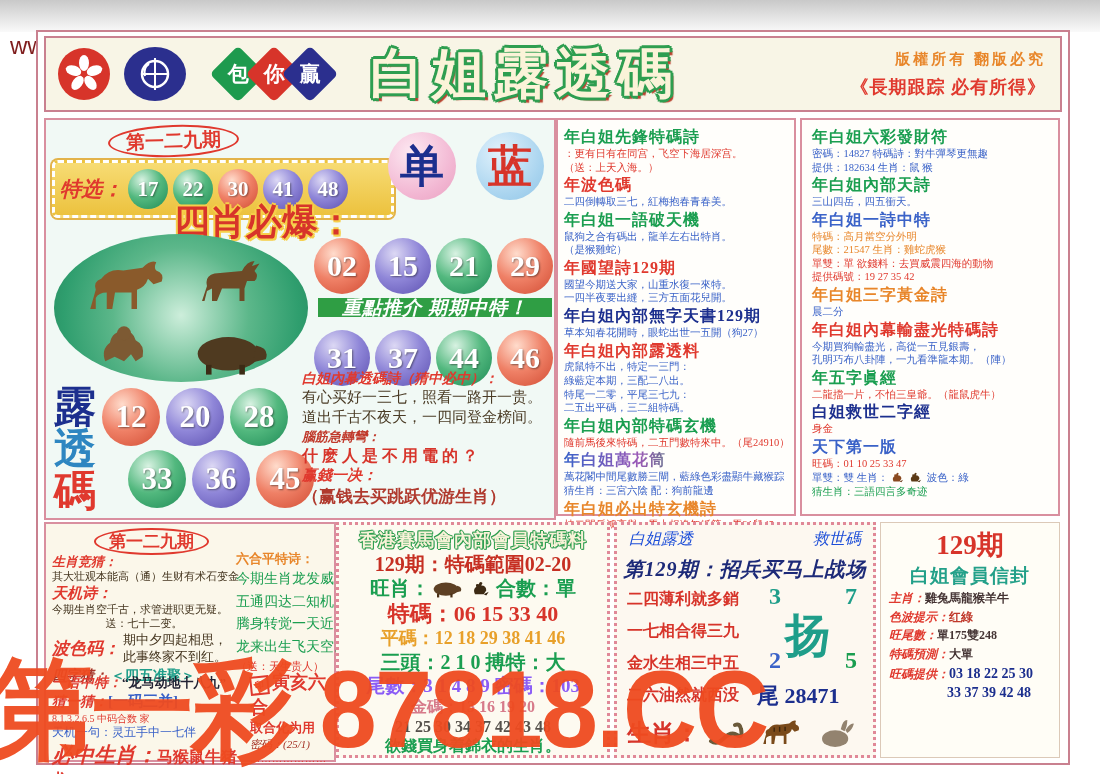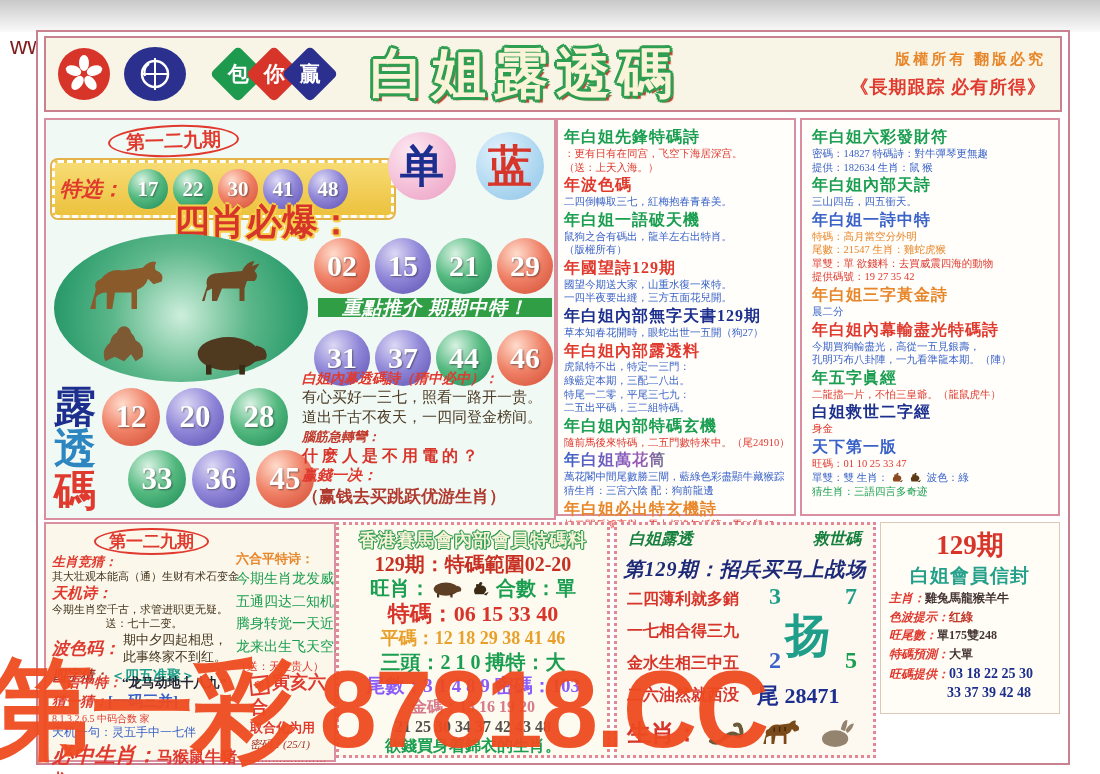--- a/index.html
+++ b/index.html
@@ -108,30 +108,30 @@
   .bm-panel{position:absolute;left:298px;top:490px;width:274px;height:236px;box-sizing:border-box;
             border:3px dotted #e08898;background:#fdfaf0;text-align:center;padding-top:3px;}
   .bm-head{font-size:18px;font-weight:900;letter-spacing:1px;color:#f8f2d8;
     text-shadow:-1px 0 #2f9e50,1px 0 #2f9e50,0 -1px #2f9e50,0 1px #2f9e50,
                 -1px -1px #2f9e50,1px 1px #2f9e50;}
   .bm-line{line-height:1.22;white-space:nowrap;}
 
   .br-panel{position:absolute;left:576px;top:490px;width:262px;height:236px;box-sizing:border-box;
             border:3px dotted #e08898;background:#fdf8f0;}
   .br-top{display:flex;justify-content:space-between;padding:4px 12px 0 12px;}
-  .br-top span{color:#15803d;font-weight:bold;font-style:italic;font-size:16px;}
+  .br-top span{color:#1d4ed8;font-weight:normal;font-style:italic;font-size:16px;}
   .br-headline{text-align:center;color:#1d2a78;font-weight:bold;font-size:20px;margin-top:6px;letter-spacing:1px;font-style:italic;}
   .br-row{position:absolute;left:10px;color:#d7342a;font-weight:bold;font-size:16px;white-space:nowrap;}
   .br-num{position:absolute;font-weight:bold;font-size:24px;}
   .br-big{position:absolute;left:168px;top:80px;font-size:46px;font-weight:900;color:#1f9e8a;}
   .br-tail{position:absolute;left:140px;top:156px;color:#1c2f8e;font-weight:bold;font-size:22px;}
   .br-sx{position:absolute;left:10px;top:192px;display:flex;align-items:center;gap:8px;}
   .br-sx .lab{color:#d7342a;font-weight:900;font-size:24px;}
 
-  .env-panel{position:absolute;left:842px;top:490px;width:180px;height:192px;box-sizing:border-box;
+  .env-panel{position:absolute;left:842px;top:490px;width:180px;height:236px;box-sizing:border-box;
              border:1px solid #dcc9b8;background:#fffdf6;padding:4px 8px;}
   .env-issue{text-align:center;color:#d7342a;font-weight:900;font-size:27px;}
   .env-title{text-align:center;color:#23a089;font-weight:900;font-size:19px;letter-spacing:1px;}
   .env-row{font-size:12px;line-height:1.55;white-space:nowrap;}
   .env-row .val{color:#433;font-weight:bold;}
   .env-nums{color:#1c2f8e;font-weight:bold;font-size:14px;}
   .env-nums2{color:#1c2f8e;font-weight:bold;font-size:14px;padding-left:58px;}
 
   .watermark{position:absolute;left:-10px;top:642px;width:1120px;z-index:50;
              font-family:"Liberation Sans","DejaVu Sans",sans-serif;
@@ -261,21 +261,21 @@
     </div>
 
     <div class="mid-panel">
       <div class="h c-green">年白姐先鋒特碼詩</div>
       <div class="sm c-red">：更有日有在同宫，飞空下海居深宫。</div>
       <div class="sm c-red">（送：上天入海。）</div>
       <div class="h c-red">年波色碼</div>
       <div class="sm c-blue">二四倒轉取三七，紅梅抱春青春美。</div>
       <div class="h c-green">年白姐一語破天機</div>
       <div class="sm c-blue">鼠狗之合有碼出，龍羊左右出特肖。</div>
-      <div class="sm c-blue">（版權所有）</div>
+      <div class="sm c-blue">（是猴雞蛇）</div>
       <div class="h c-red">年國望詩129期</div>
       <div class="sm c-blue">國望今期送大家，山重水復一來特。</div>
       <div class="sm c-blue">一四半夜要出縫，三方五面花兒開。</div>
       <div class="h c-navy">年白姐內部無字天書129期</div>
       <div class="sm c-blue">草本知春花開時，眼蛇出世一五開（狗27）</div>
       <div class="h c-red">年白姐內部露透料</div>
       <div class="sm c-blue">虎鼠特不出，特定一三門：</div>
       <div class="sm c-blue">綠藍定本期，三配二八出。</div>
       <div class="sm c-blue">特尾一二零，平尾三七九：</div>
       <div class="sm c-blue">二五出平碼，三二組特碼。</div>

